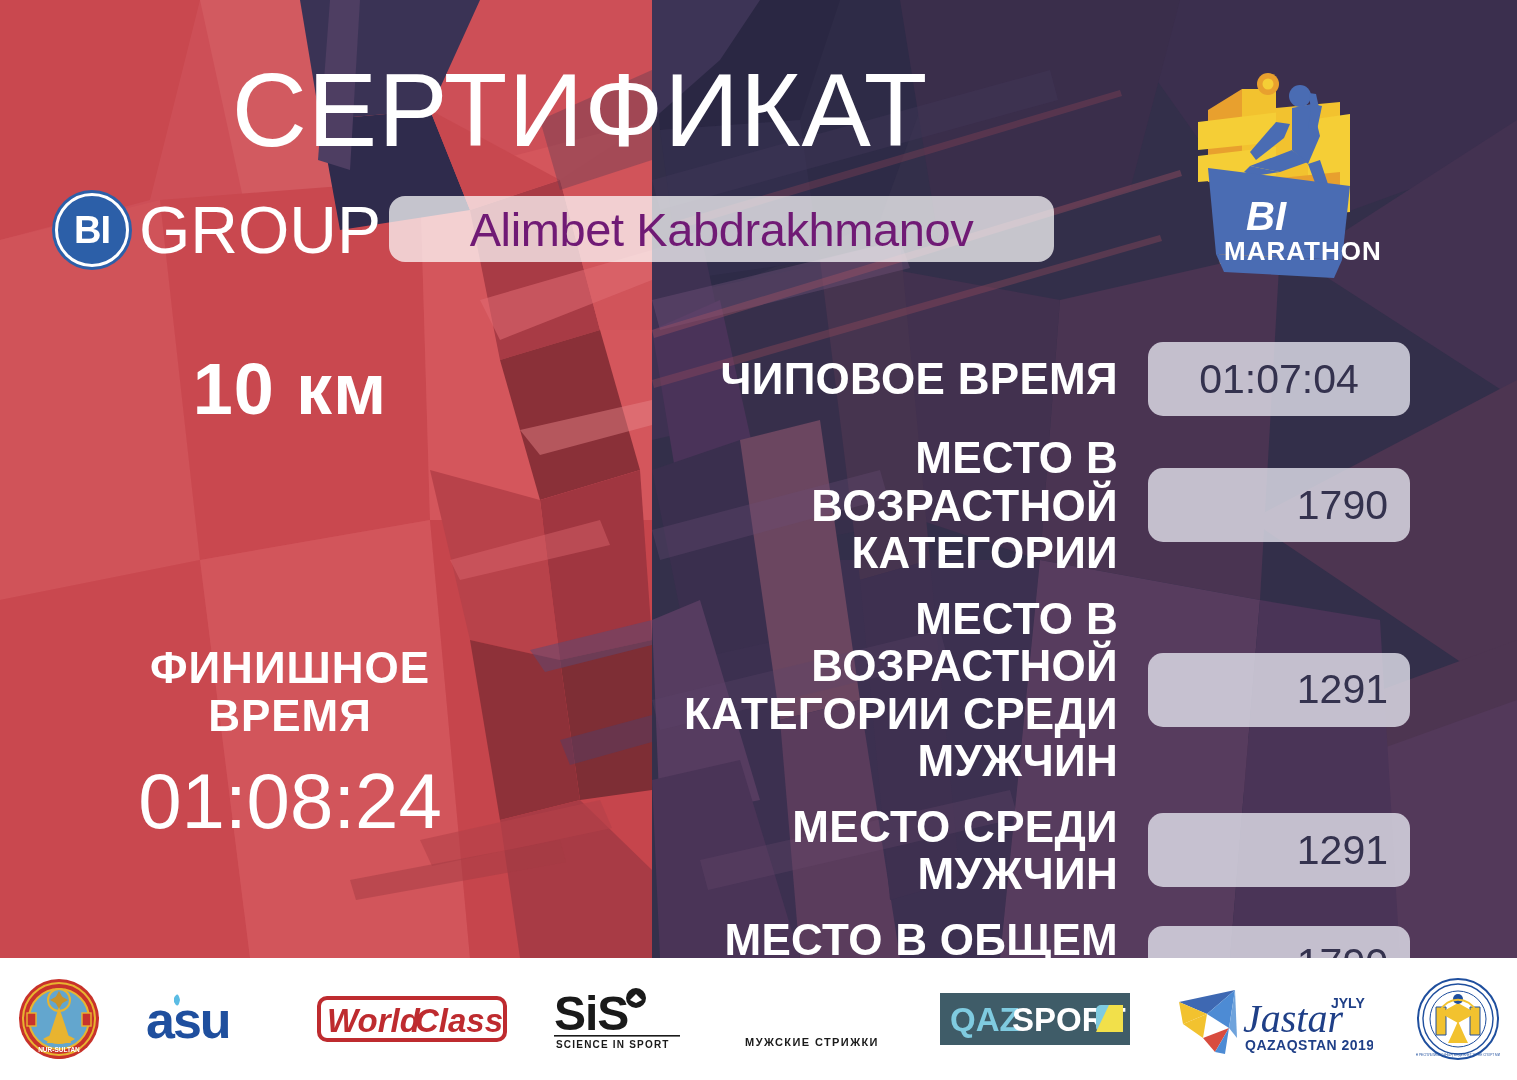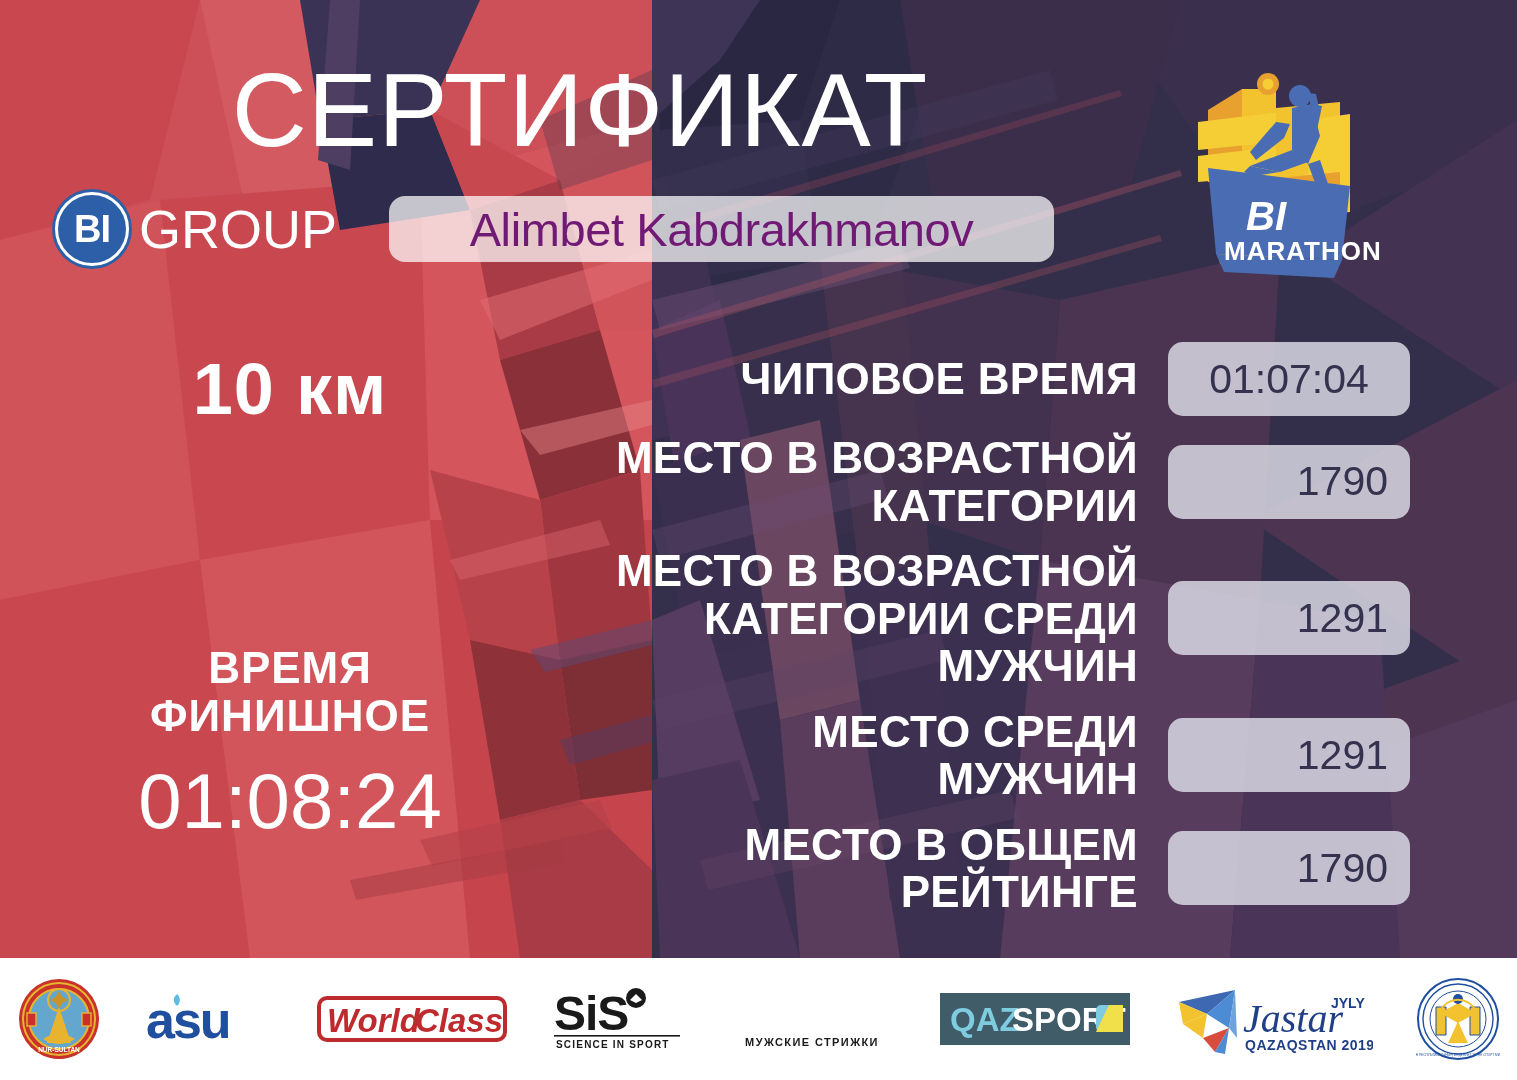--- a/index.html
+++ b/index.html
@@ -113,21 +113,21 @@
     align-items: center;
     justify-content: center;
     color: #ffffff;
     font-size: 38px;
     font-weight: bold;
     letter-spacing: -1px;
     box-sizing: border-box;
   }
   .bigroup-text {
     color: #ffffff;
-    font-size: 54px;
+    font-size: 66px;
     font-weight: normal;
     letter-spacing: 0px;
   }
 
   
   .marathon-logo {
     position: absolute;
     left: 1180px; top: 64px;
     width: 210px; height: 235px;
   }
@@ -186,21 +186,21 @@
     font-size: 44px;
     font-weight: bold;
     text-align: right;
     line-height: 1.08;
     letter-spacing: 0.3px;
     padding-right: 30px;
     flex: 1 1 auto;
   }
   .stat-pill {
     flex: 0 0 auto;
-    width: 242px;
+    width: 262px;
     height: 74px;
     border-radius: 15px;
     background: rgba(226,226,236,0.80);
     color: #34324E;
     font-size: 41px;
     display: flex;
     align-items: center;
     justify-content: flex-end;
     padding-right: 22px;
     box-sizing: border-box;
@@ -350,22 +350,22 @@
     <polygon points="36,190 162,196 154,214 44,208" fill="#4A6CB3"></polygon>
     <text x="66" y="166" font-family="Liberation Sans, sans-serif" font-size="40" font-weight="bold" font-style="italic" fill="#ffffff">BI</text>
     <text x="44" y="196" font-family="Liberation Sans, sans-serif" font-size="26" font-weight="bold" fill="#ffffff" letter-spacing="1">MARATHON</text>
   </svg>
 
   <div class="left-col">
     <div class="lc-value">10 км</div>
   </div>
 
   <div class="left-col-2">
+    <div class="lc-label">ФИНИШНОЕ</div>
     <div class="lc-label">ВРЕМЯ</div>
-    <div class="lc-label">ФИНИШНОЕ</div>
     <div class="lc2-value">01:08:24</div>
   </div>
 
   <div class="stats">
 
     <div class="stat-row">
       <div class="stat-label">ЧИПОВОЕ ВРЕМЯ</div>
       <div class="stat-pill centered">01:07:04</div>
     </div>
 

